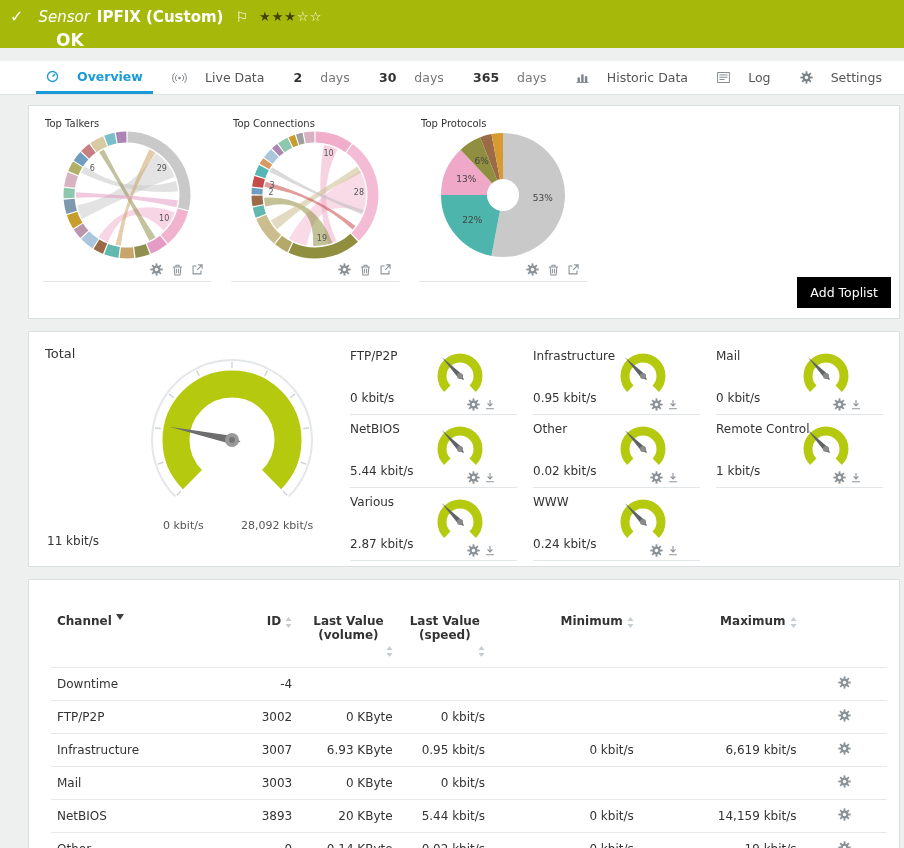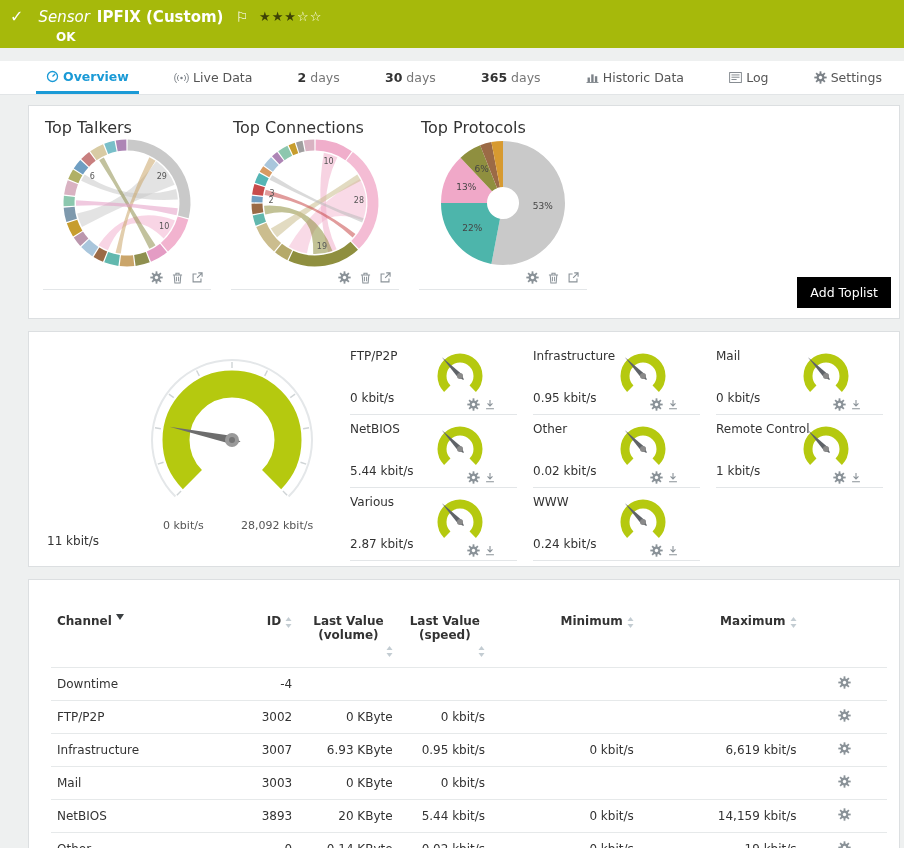--- a/index.html
+++ b/index.html
@@ -8,36 +8,36 @@
   
   .topbar{background:#a6b90b;color:#fff;height:48px;padding:7px 10px 0 10px;}
   .topbar-line1{display:flex;align-items:center;gap:7px;font-size:15px;}
   .check{font-weight:bold;font-size:16px;margin-right:8px;}
   .kind{font-style:italic;}
   .title{font-weight:bold;}
   .flag{font-size:14px;margin-left:5px;cursor:pointer;}
   .stars{letter-spacing:1px;font-size:13px;margin-left:4px;cursor:pointer;}
   .stars-filled{color:#3e4206;}
   .stars-empty{color:#fdfdef;}
-  .topbar-line2{font-size:12px;font-weight:bold;margin:4px 0 0 46px;}
+  .topbar-line2{font-size:17px;font-weight:bold;margin:4px 0 0 46px;}
   
   .tabs{background:#fff;margin-top:13px;display:flex;justify-content:space-between;
     align-items:stretch;height:34px;padding:0 12px 0 36px;border-bottom:1px solid #e2e5e7;
     font-size:12.5px;color:#555;}
-  .tab{display:flex;align-items:center;gap:4px;padding:0 10px;cursor:pointer;white-space:nowrap;}
+  .tab{display:flex;align-items:center;gap:18px;padding:0 10px;cursor:pointer;white-space:nowrap;}
   .tab.active{color:#1a9ad6;font-weight:bold;border-bottom:3px solid #1a9ad6;}
   .tab b{color:#333;}
   .tabmuted{color:#777;}
   
   .panel{background:#fff;border:1px solid #dcdfe1;margin:10px 4px 12px 28px;position:relative;}
   
   .toplists{height:214px;padding:8px 14px;}
   .toplist-row{display:flex;gap:20px;}
   .toplist-tile{width:168px;display:flex;flex-direction:column;border-bottom:1px solid #e3e6e8;padding-bottom:3px;}
-  .tl-title{font-size:16px;color:#333;margin:4px 0 0 2px;}
+  .tl-title{font-size:10px;color:#333;margin:4px 0 0 2px;}
   .tl-chart{margin:0 auto;display:block;cursor:pointer;}
   .tl-icons{display:flex;gap:9px;justify-content:flex-end;padding:2px 8px 2px 0;align-items:center;}
   .icon-btn{cursor:pointer;display:inline-flex;align-items:center;}
   .add-toplist{position:absolute;right:8px;bottom:10px;background:#000000;color:#fff;border:none;
     font-size:12.5px;padding:8px 13px;cursor:pointer;font-family:inherit;}
   
   .gaugepanel{height:236px;padding:10px 16px;display:flex;}
   .total-block{width:305px;position:relative;flex-shrink:0;}
   .total-label{font-size:13px;padding-top:4px;}
   .total-gauge{position:absolute;left:92px;top:10px;}
@@ -311,20 +311,21 @@
               </svg>
             </span>
           </div>
         </div>
       </div>
     <button class="add-toplist">Add Toplist</button>
   </section>
 
   <section class="panel gaugepanel">
     <div class="total-block">
+      <div class="total-label">Total</div>
       <svg id="totalGauge" class="total-gauge" width="190" height="166" viewBox="0 0 190 166">
           <path d="M38.43 144.57 A80 80 0 1 1 151.57 144.57" stroke="#e4e7e9" stroke-width="2" fill="none"></path>
           <line x1="44.088311754568565" y1="138.91168824543144" x2="39.84567106744928" y2="143.1543289325507" stroke="#cfd4d6" stroke-width="1.4"></line>
           <line x1="26.523930826748952" y1="110.24922359499624" x2="20.81759172897803" y2="112.10332556124592" stroke="#cfd4d6" stroke-width="1.4"></line>
           <line x1="23.88643947715009" y1="76.73671851710337" x2="17.96030943357927" y2="75.79811172686199" stroke="#cfd4d6" stroke-width="1.4"></line>
           <line x1="36.75077640500379" y1="45.679461834941925" x2="31.896674438754104" y2="42.152750321187085" stroke="#cfd4d6" stroke-width="1.4"></line>
           <line x1="62.31268401875264" y1="23.847530258437516" x2="59.58874102031536" y2="18.50149111330731" stroke="#cfd4d6" stroke-width="1.4"></line>
           <line x1="95" y1="16" x2="95" y2="10" stroke="#cfd4d6" stroke-width="1.4"></line>
           <line x1="127.68731598124737" y1="23.847530258437516" x2="130.41125897968465" y2="18.50149111330731" stroke="#cfd4d6" stroke-width="1.4"></line>
           <line x1="153.2492235949962" y1="45.67946183494193" x2="158.1033255612459" y2="42.15275032118709" stroke="#cfd4d6" stroke-width="1.4"></line>

